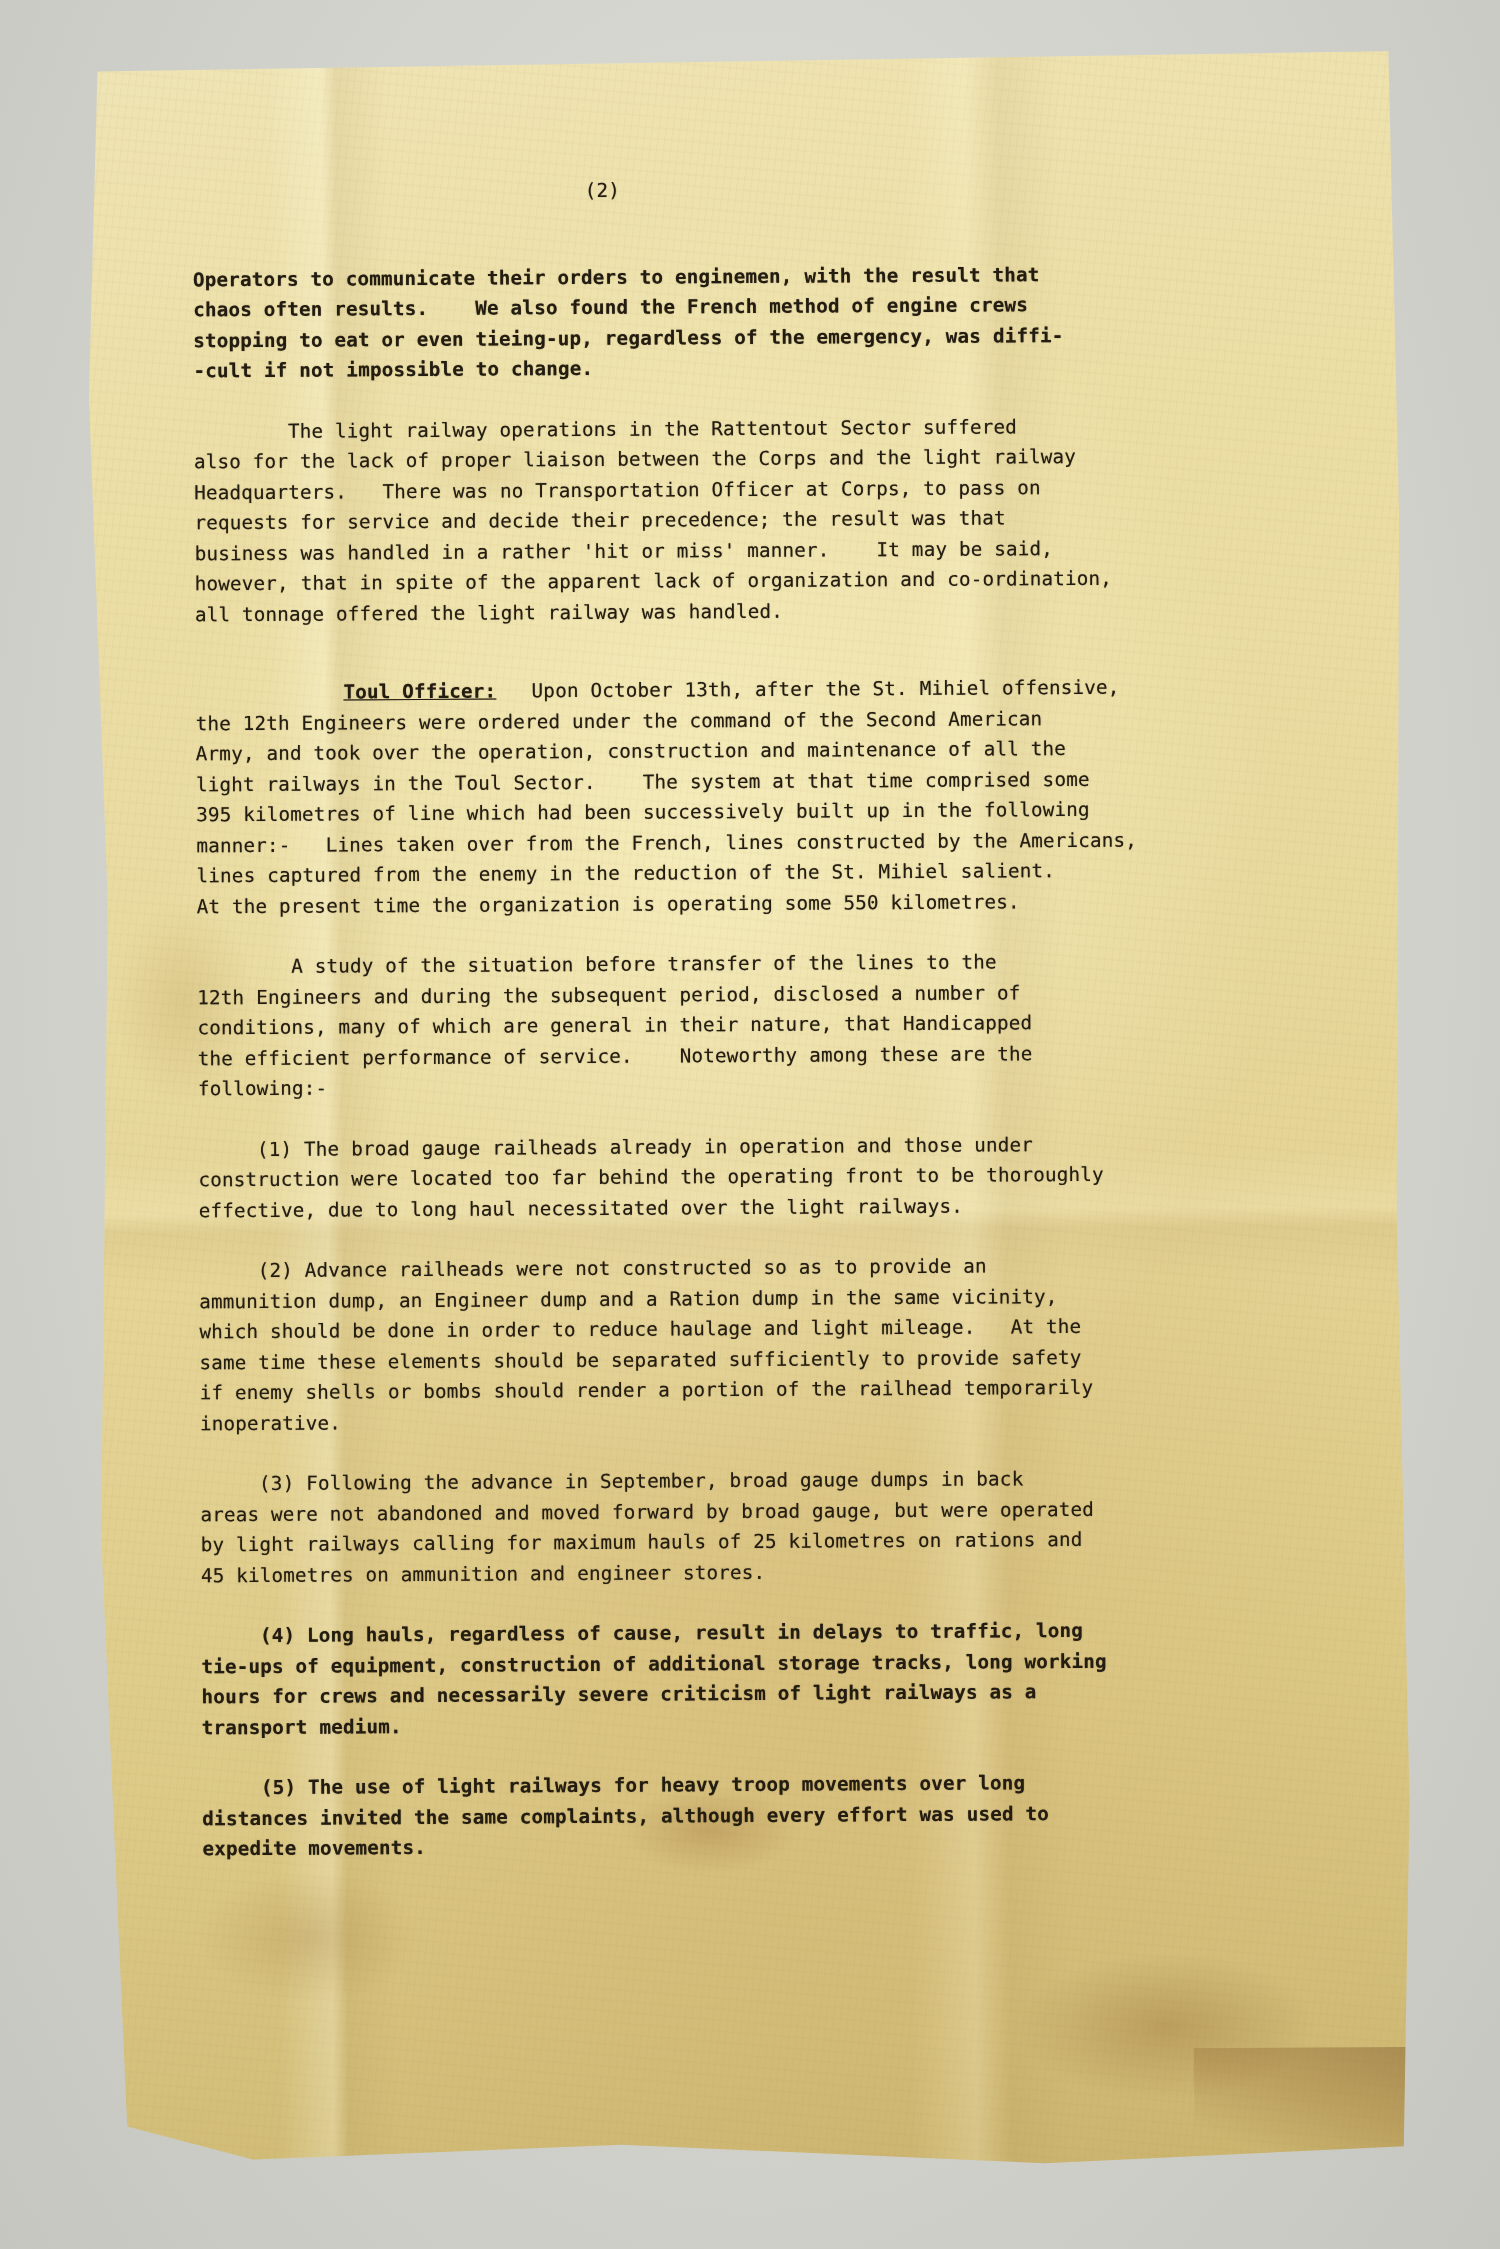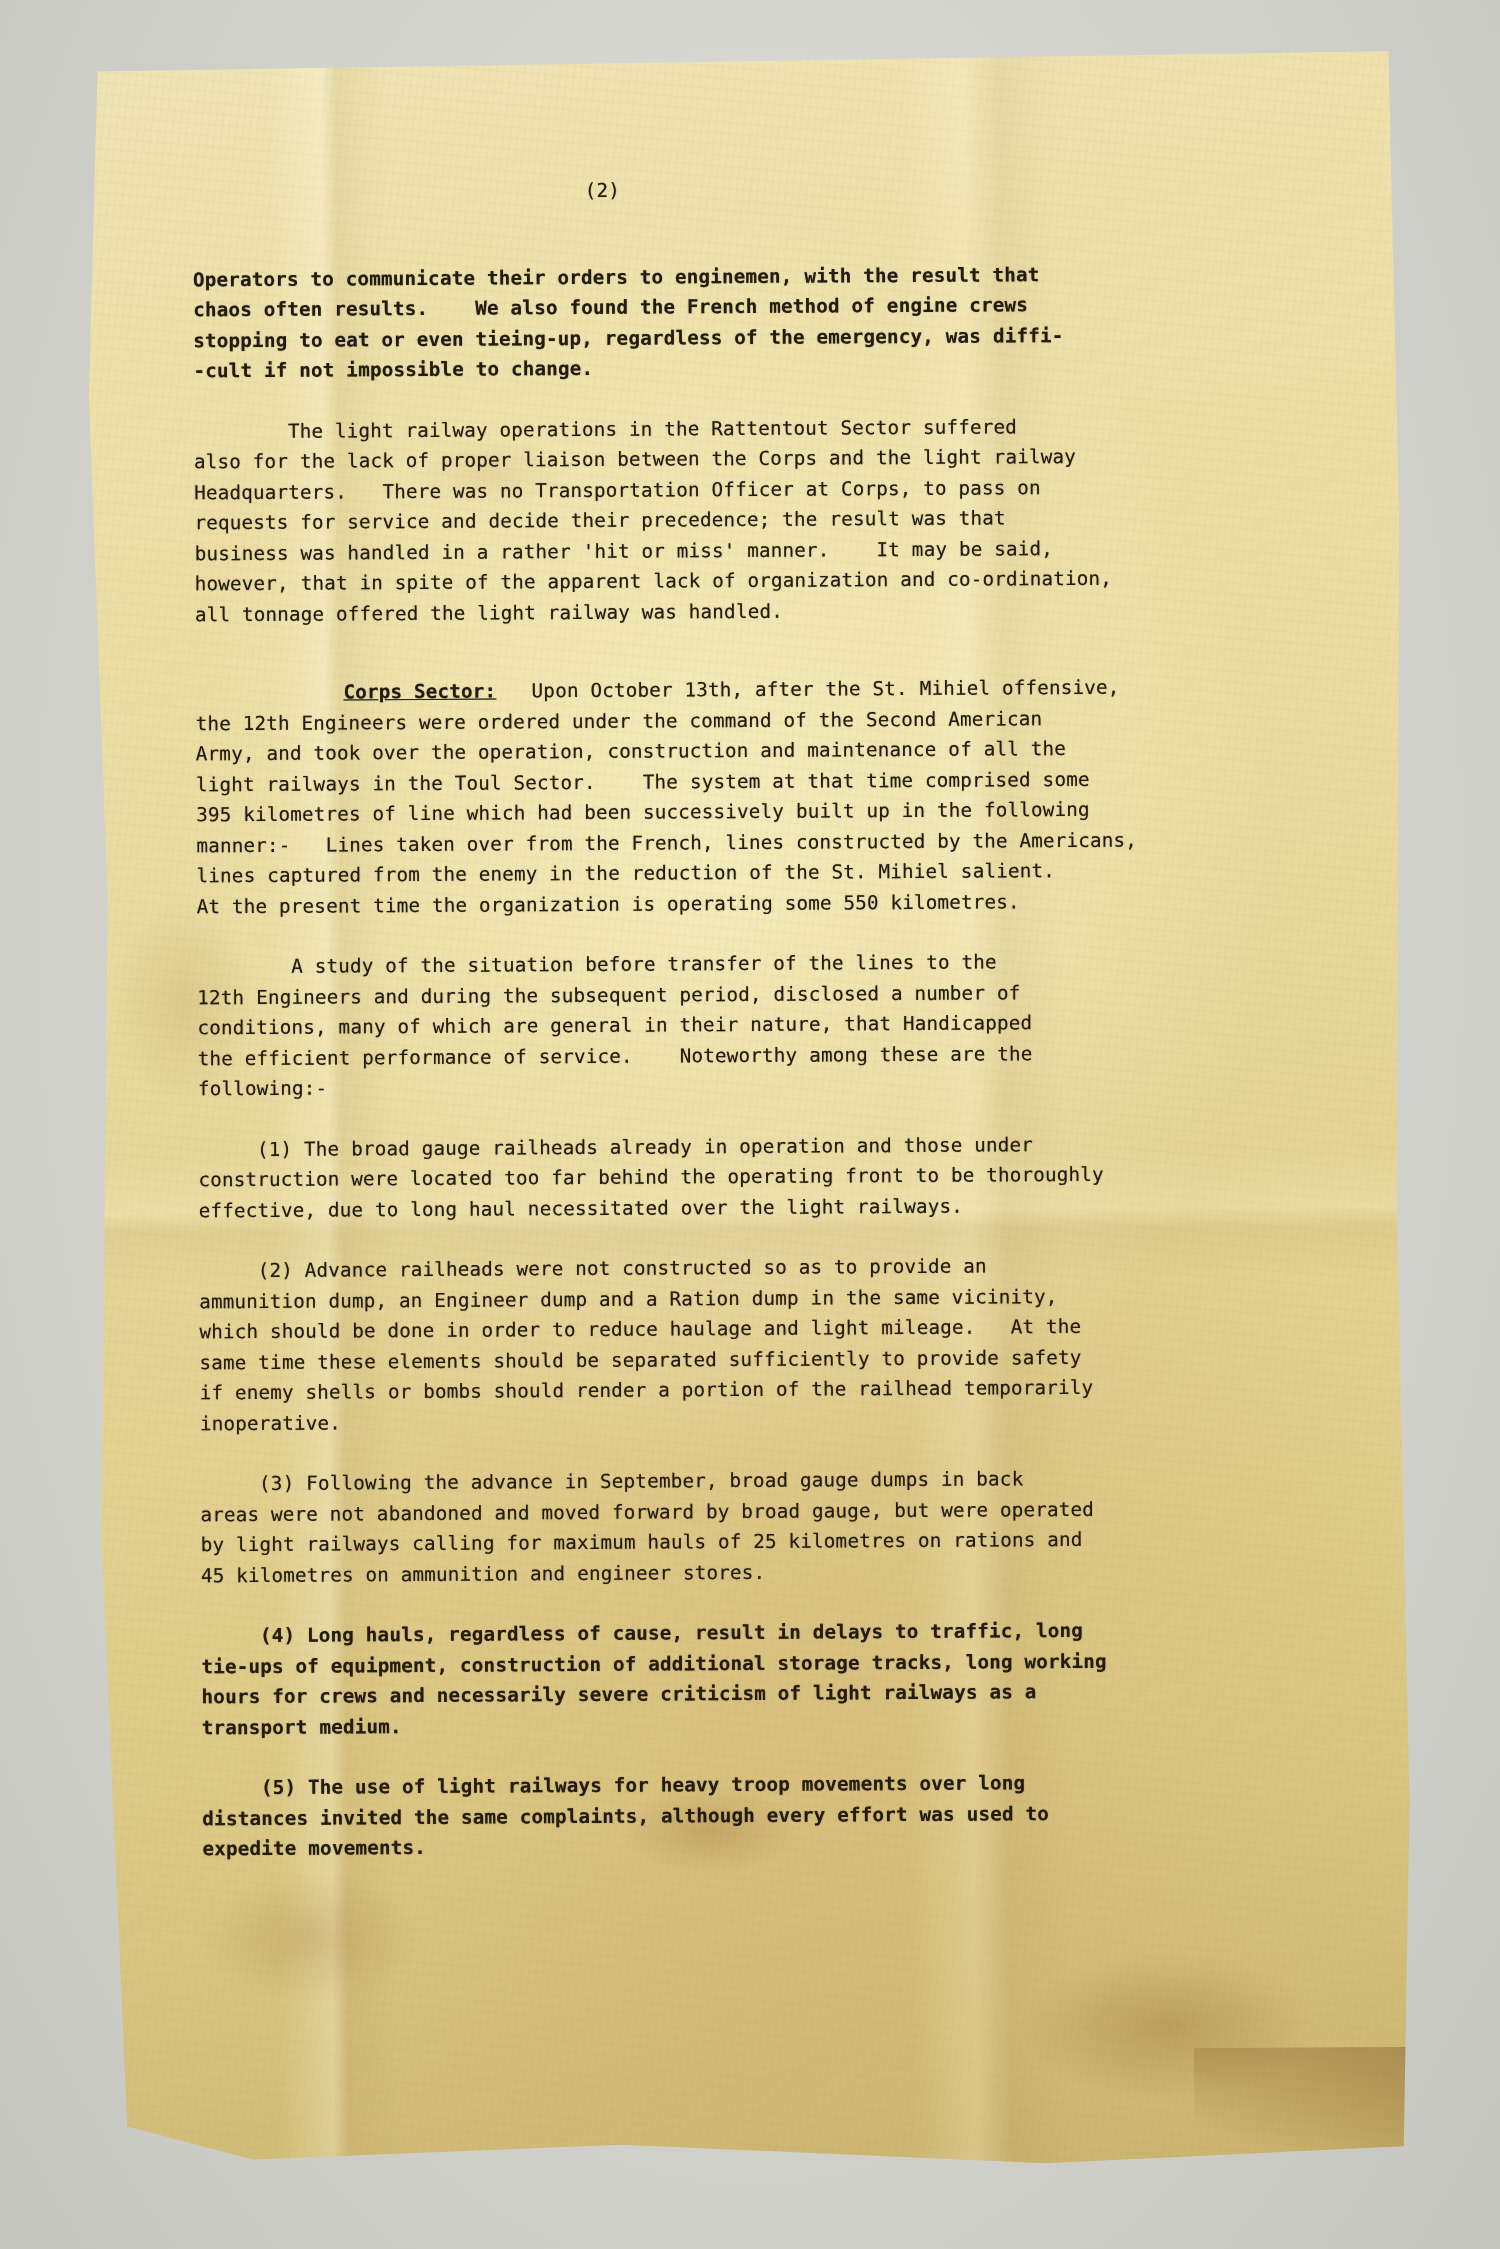--- a/index.html
+++ b/index.html
@@ -142,21 +142,21 @@
 -cult if not impossible to change.</p>
 
       <p class="gap-lg">        The light railway operations in the Rattentout Sector suffered
 also for the lack of proper liaison between the Corps and the light railway
 Headquarters.   There was no Transportation Officer at Corps, to pass on
 requests for service and decide their precedence; the result was that
 business was handled in a rather 'hit or miss' manner.    It may be said,
 however, that in spite of the apparent lack of organization and co-ordination,
 all tonnage offered the light railway was handled.</p>
 
-      <p><span style="display:inline-block;width:148px;"></span><span class="u ink-strong">Corps Sector:</span><span>   Upon October 13th, after the St. Mihiel offensive,
+      <p><span style="display:inline-block;width:148px;"></span><span class="u ink-strong">Toul Officer:</span><span>   Upon October 13th, after the St. Mihiel offensive,
 the 12th Engineers were ordered under the command of the Second American
 Army, and took over the operation, construction and maintenance of all the
 light railways in the Toul Sector.    The system at that time comprised some
 395 kilometres of line which had been successively built up in the following
 manner:-   Lines taken over from the French, lines constructed by the Americans,
 lines captured from the enemy in the reduction of the St. Mihiel salient.
 At the present time the organization is operating some 550 kilometres.</span></p>
 
       <p>        A study of the situation before transfer of the lines to the
 12th Engineers and during the subsequent period, disclosed a number of

